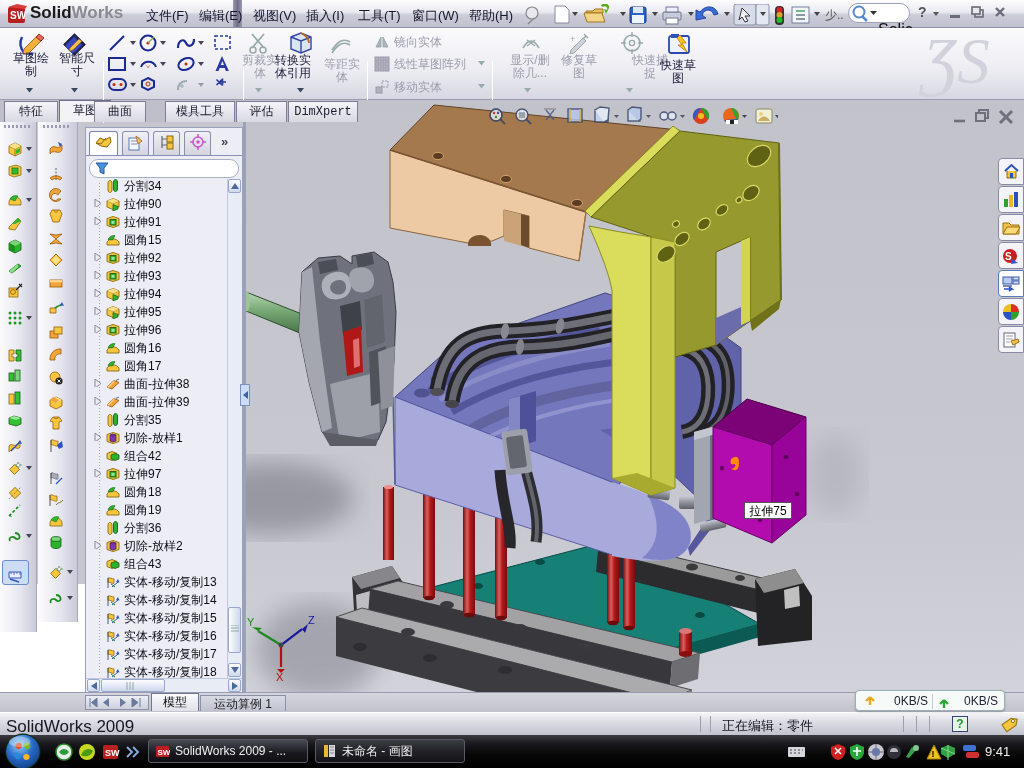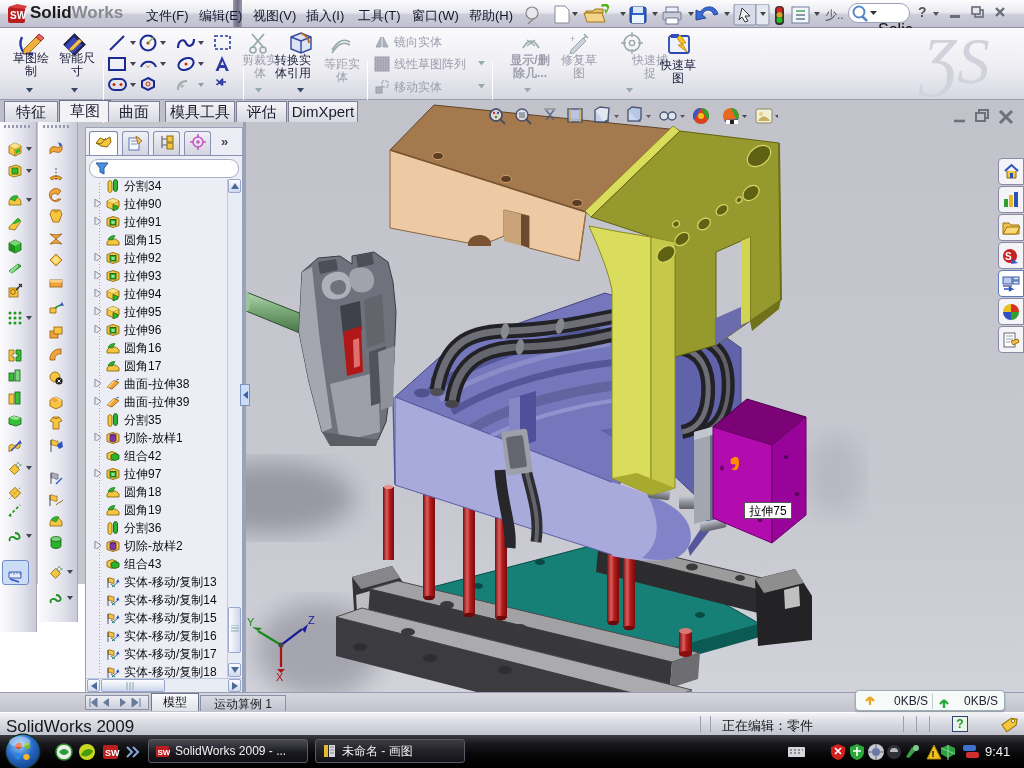--- a/index.html
+++ b/index.html
@@ -9,21 +9,21 @@
 #titlebar{left:0;top:0;width:1024px;height:28px;background:linear-gradient(#fdfdfe,#e9e9f0 45%,#cdcdd9 55%,#c0c0cf);border-bottom:1px solid #8f8fa5;}
 .menuitem{position:absolute;top:7px;font-size:13px;color:#15152e;}
 
 #toolbar{left:0;top:28px;width:1024px;height:72px;background:linear-gradient(#fbfbfd,#ececf2 60%,#d7d7e2);border-bottom:1px solid #9c9cb0;}
 .tbtxt{position:absolute;font-size:12px;line-height:13px;text-align:center;color:#1c1c3a;}
 .gray{color:#9d9dae;}
 .sep{position:absolute;top:32px;width:1px;height:62px;background:#b8b8c8;border-right:1px solid #fff;top:33px;}
 .dd{position:absolute;width:7px;height:5px;}
 
 #tabrow{left:0;top:100px;width:358px;height:22px;background:#bfbfca;z-index:8;}
-.ctab{position:absolute;top:1px;height:21px;background:linear-gradient(#f4f4f8,#d8d8e2);border:1px solid #7d7d96;border-bottom:none;font-size:15px;color:#1c1c30;text-align:center;line-height:20px;}
+.ctab{position:absolute;top:1px;height:21px;background:linear-gradient(#f4f4f8,#d8d8e2);border:1px solid #7d7d96;border-bottom:none;font-size:12px;color:#1c1c30;text-align:center;line-height:20px;font-family:Liberation Mono, monospace;}
 
 #ltb1{left:0;top:122px;width:37px;height:510px;background:linear-gradient(90deg,#fcfcfe,#e4e4ee 60%,#c9c9d8);border-right:1px solid #a8a8ba;}
 #ltb2{left:38px;top:122px;width:40px;height:500px;background:linear-gradient(90deg,#fcfcfe,#e4e4ee 60%,#c9c9d8);border-right:1px solid #a8a8ba;}
 
 #fpanel{left:85px;top:127px;width:158px;height:565px;background:#edeef5;border:1px solid #98a0bc;}
 .ptab{position:absolute;top:3px;width:27px;height:24px;border:1px solid #8890b0;border-bottom:none;background:linear-gradient(#f0f0f6,#d4d4e0);border-radius:3px 3px 0 0;}
 .trow{position:absolute;left:20px;height:18px;font-size:12px;color:#0c0c14;white-space:nowrap;display:flex;align-items:center;}
 .trow svg{margin-right:4px;}
 .exp{position:absolute;width:8px;height:8px;}
 
@@ -428,21 +428,21 @@
  <div class="tbtxt gray" style="left:394px;top:53px;">移动实体</div>
  <svg class="dd" style="left:478px;top:56px">
         <path d="M0 0 l7 0 -3.5 4.5 z" fill="#9aa"></path>
       </svg>
  <div class="sep" style="left:492px"></div>
 
  <svg class="abs" style="left:520px;top:4px" width="22" height="20" viewBox="0 0 22 20">
         <path d="M3 16 q8-14 16 0" fill="none" stroke="#9aa" stroke-width="1.6"></path>
         <path d="M7 8 l8 6 m0-6 l-8 6" stroke="#9aa" stroke-width="1.4"></path>
       </svg>
- <div class="tbtxt gray" style="left:504px;top:26px;width:52px;font-weight:bold;">显示/删<br>除几...</div>
+ <div class="tbtxt gray" style="left:504px;top:26px;width:52px;">显示/删<br>除几...</div>
  <svg class="dd" style="left:524px;top:60px">
         <path d="M0 0 l7 0 -3.5 4.5 z" fill="#9aa"></path>
       </svg>
 
  <svg class="abs" style="left:568px;top:4px" width="24" height="22" viewBox="0 0 24 22">
         <path d="M3 18 L15 6 l3 3 -12 12 -4 1z" fill="#cfd2dc" stroke="#9aa"></path>
         <path d="M16 2 l4 4 m-2-2 l-3 3" stroke="#9aa" stroke-width="1.6"></path>
         <text x="2" y="10" font-size="9" fill="#9aa">+</text>
       </svg>
  <div class="tbtxt gray" style="left:556px;top:26px;width:46px;">修复草<br>图</div>
@@ -460,21 +460,21 @@
  <svg class="abs" style="left:666px;top:3px" width="28" height="28" viewBox="0 0 28 28">
   <rect x="3" y="5" width="20" height="17" rx="2" fill="#eef2fc" stroke="#2a48b0" stroke-width="1.8"></rect>
   <path d="M5 3 h8 v4 h-8z" fill="#3050c0"></path>
   <path d="M14 4 l6 8 -4 0 5 9 -9-7 4 0 -5-7z" fill="#f8c818" stroke="#c07808" stroke-width=".8"></path>
  </svg>
  <div class="tbtxt" style="left:654px;top:31px;width:48px;">快速草<br>图</div>
 </div>
 <div class="abs" id="tabrow">
  <span class="ctab" style="left:4px;width:54px;">特征</span>
  <span class="ctab" style="left:59px;width:52px;top:0;height:22px;background:#f2f2f7;border-color:#70708c;">草图</span>
- <span class="ctab" style="left:108px;width:52px;">曲面</span>
+ <span class="ctab" style="left:94px;width:52px;">曲面</span>
  <span class="ctab" style="left:165px;width:70px;">模具工具</span>
  <span class="ctab" style="left:236px;width:51px;">评估</span>
  <span class="ctab" style="left:288px;width:70px;">DimXpert</span>
 </div>
 <div class="abs" id="viewport">
       <svg id="vpsvg" width="1024" height="768" viewBox="0 0 1024 768">
 <defs>
  <filter id="blur8">
             <feGaussianBlur stdDeviation="8"></feGaussianBlur>
           </filter>

